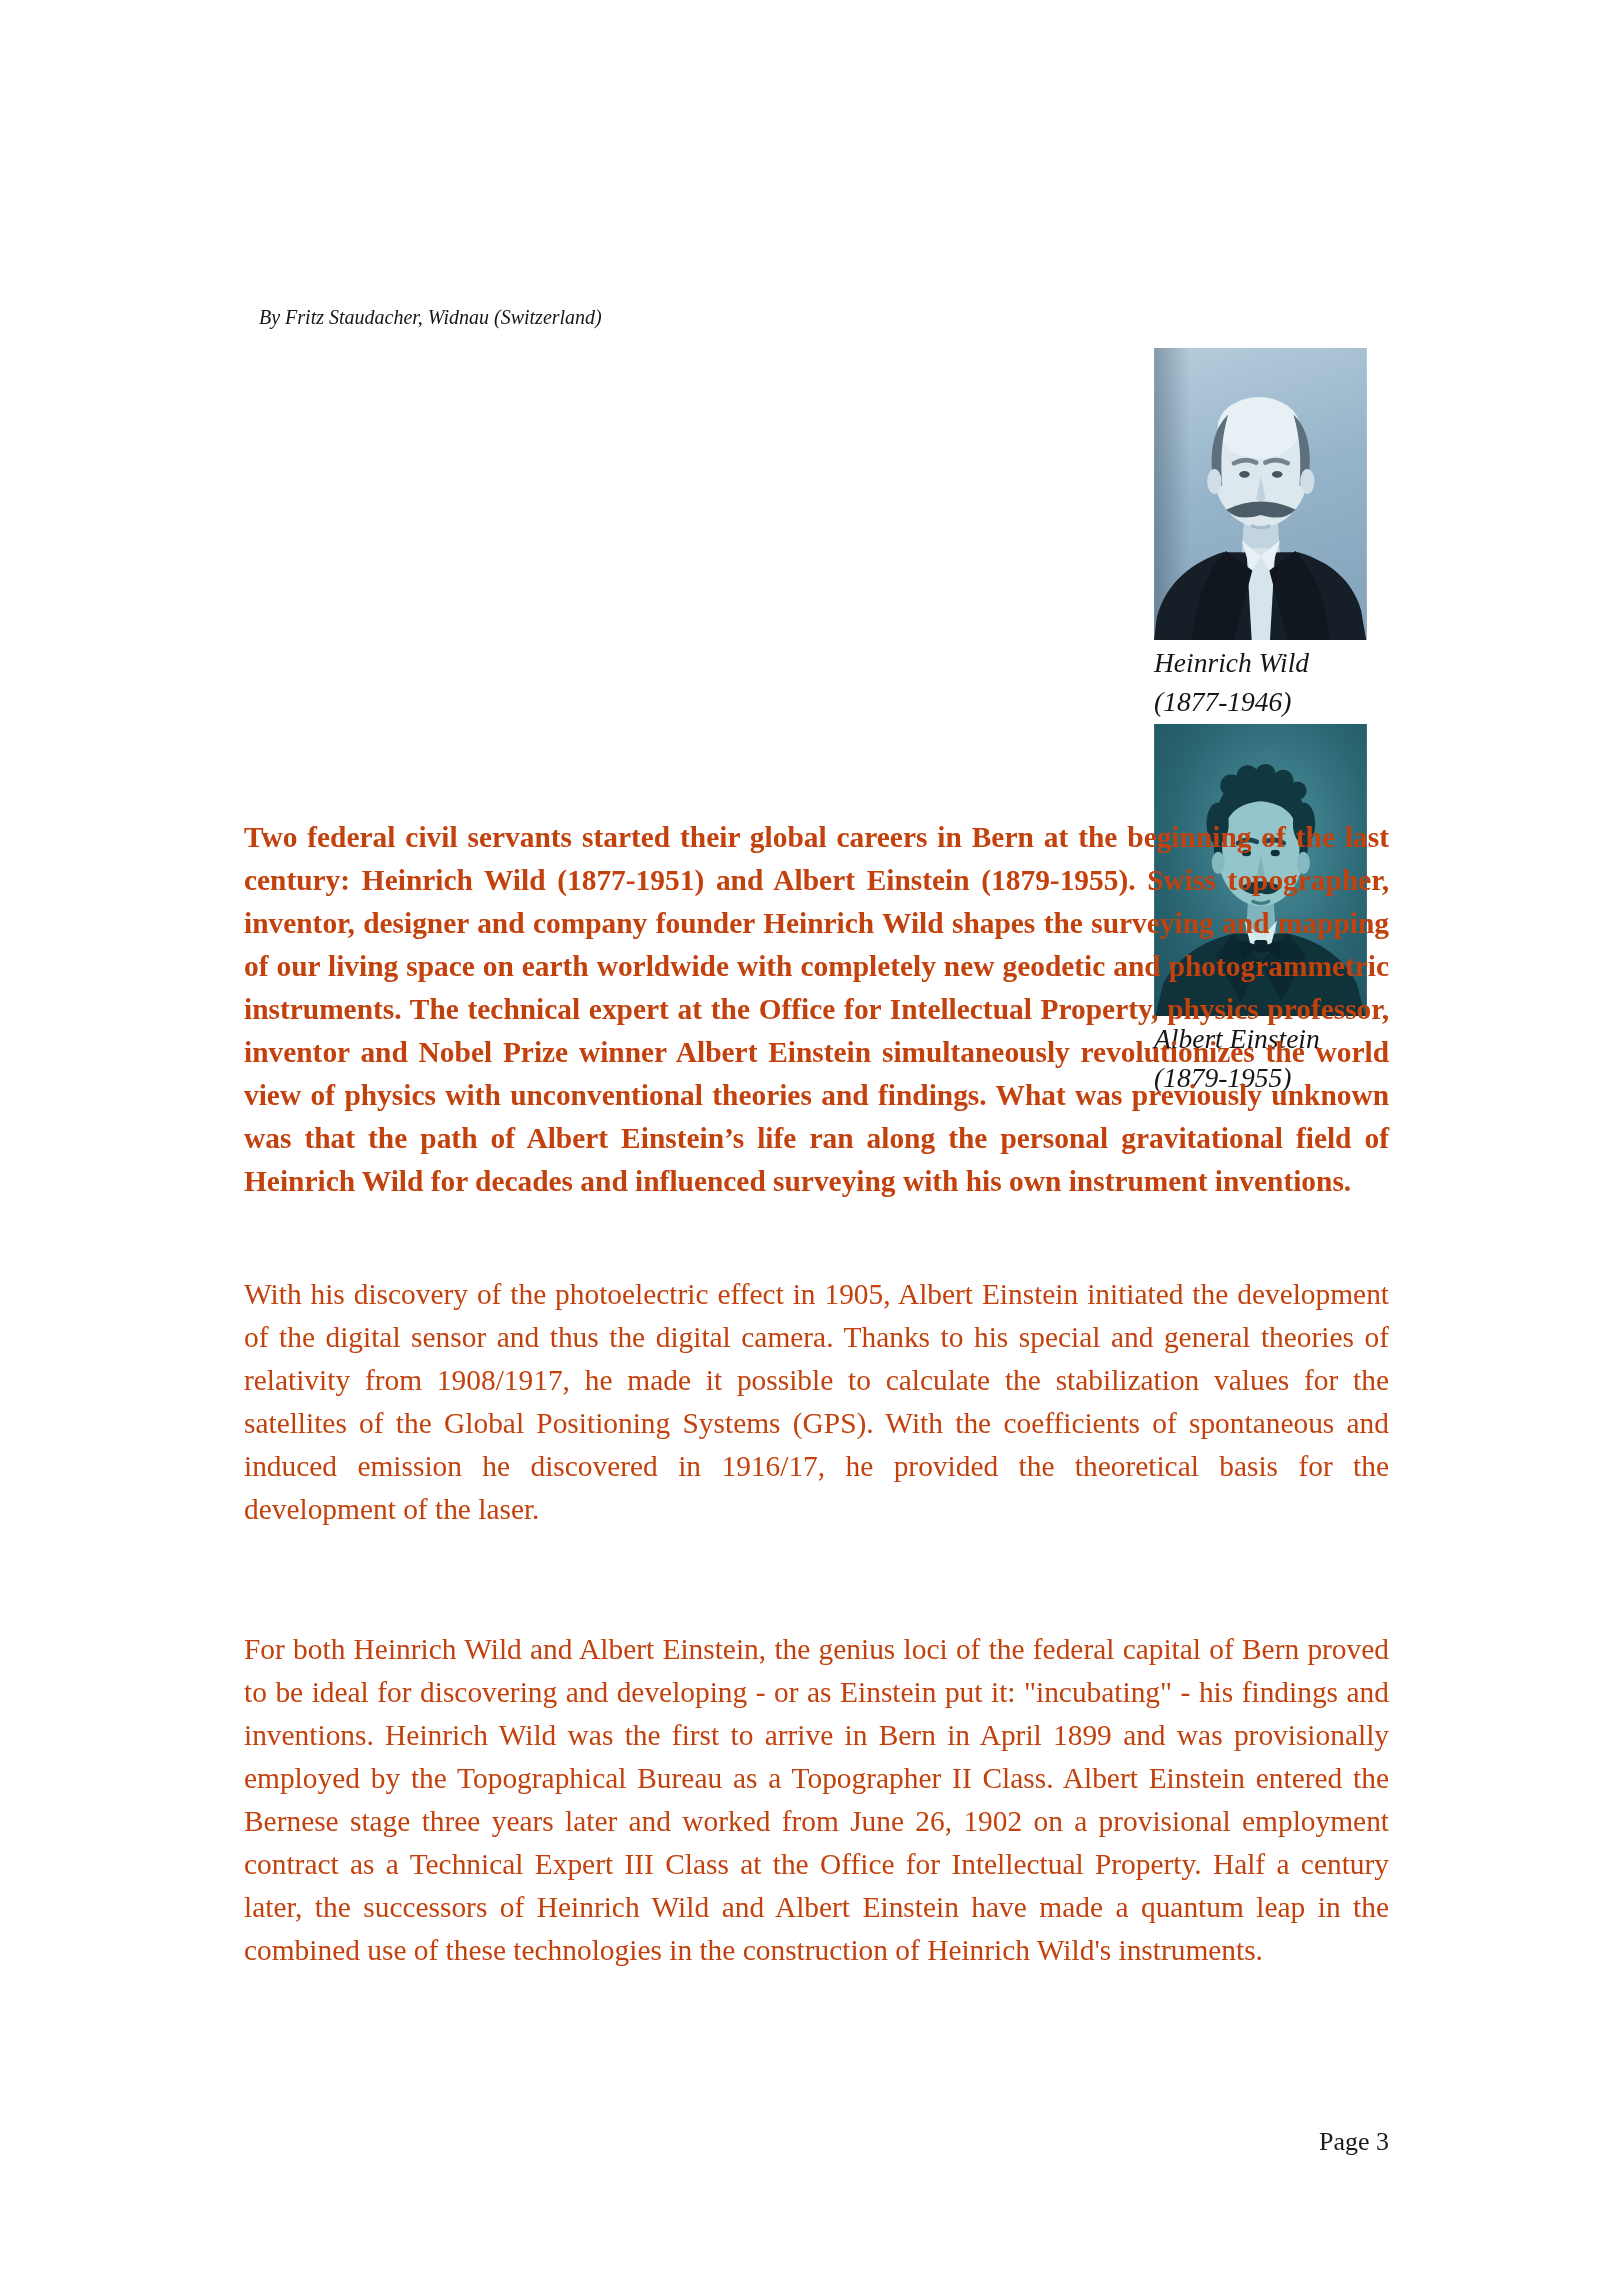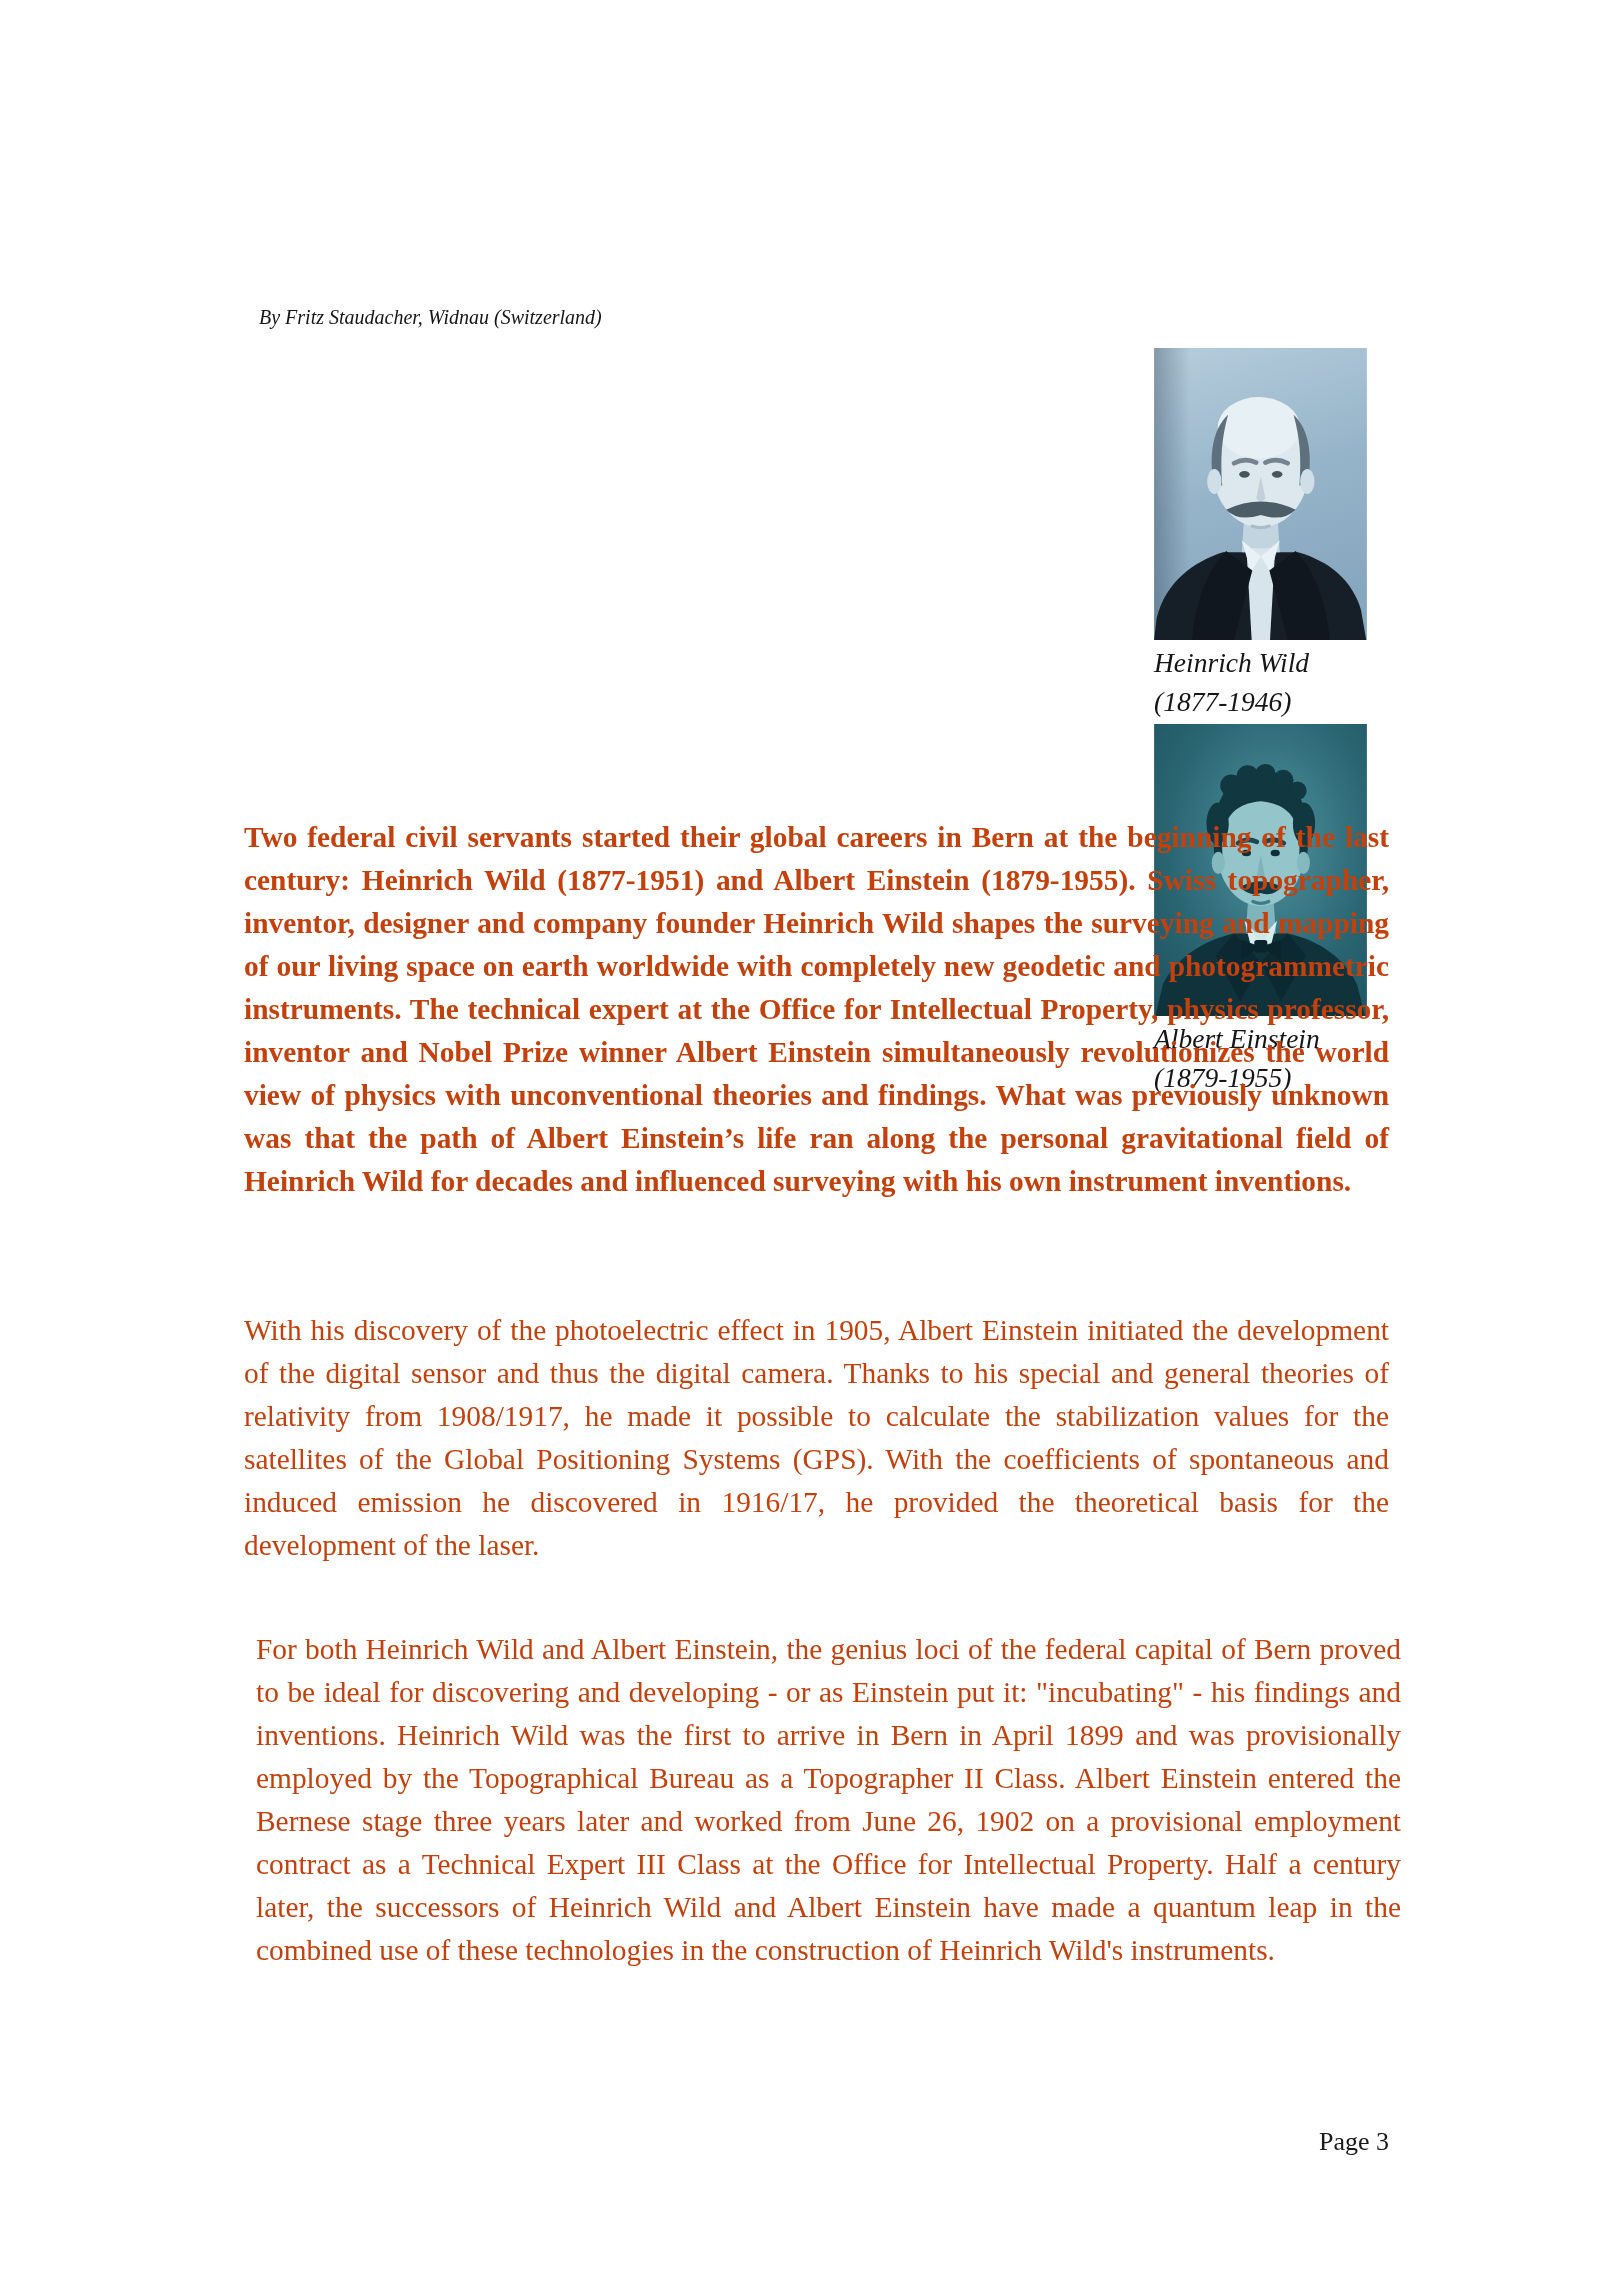--- a/index.html
+++ b/index.html
@@ -68,22 +68,22 @@
   .para {
     position: absolute; left: 244px; width: 1145px;
     margin: 0;
     font-size: 29.4px;
     line-height: 43px;
     color: #c2410c;
     text-align: justify;
   }
   .para.bold { font-weight: 700; }
   .para-1 { top: 816px; }
-  .para-2 { top: 1309px; }
-  .para-3 { top: 1628px; margin-left: 12px; }
+  .para-2 { top: 1273px; }
+  .para-3 { top: 1628px; }
 
   
   .page-number {
     position: absolute; left: 244px; top: 2125px; width: 1145px;
     text-align: right;
     font-size: 26px;
     line-height: 34px;
     color: #1a1a1a;
   }
 </style>

